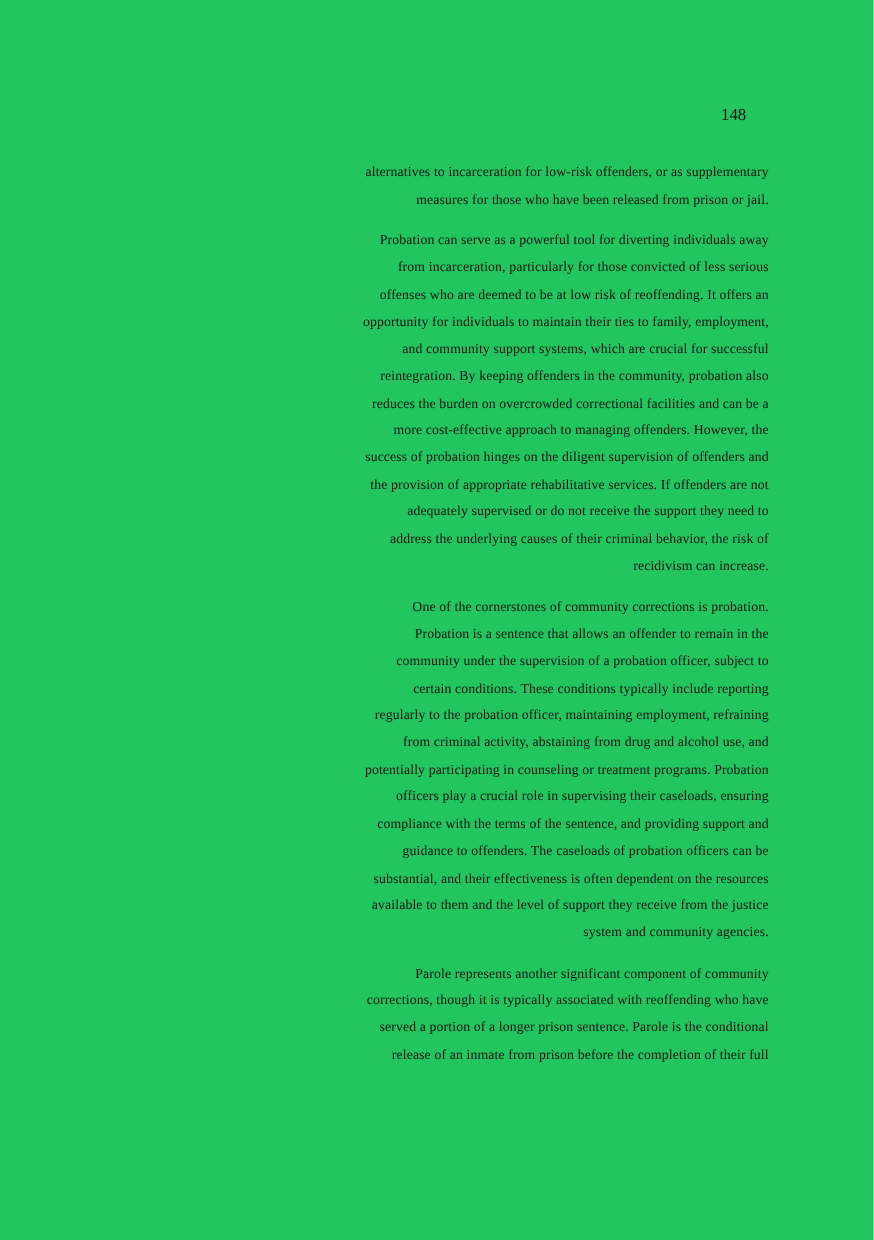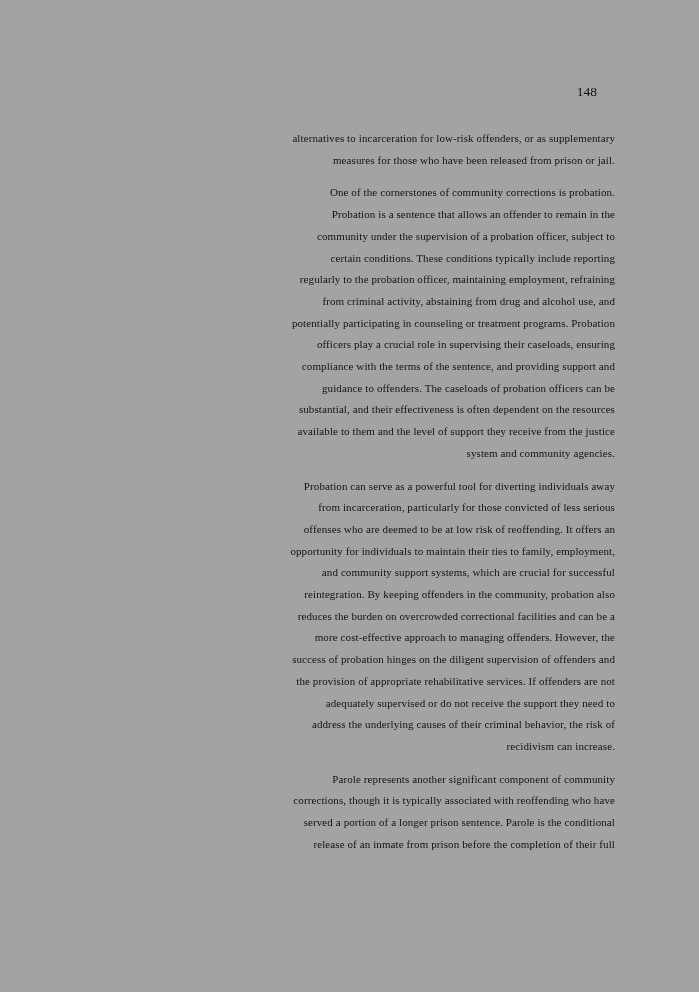--- a/index.html
+++ b/index.html
@@ -4,21 +4,21 @@
 <style>
   html, body {
     margin: 0;
     padding: 0;
     background: #ffffff;
   }
   .page {
     position: relative;
     width: 699px;
     height: 992px;
-    background: #a3a3a3;
+    background: #22c55e;
     overflow: hidden;
     font-family: "Liberation Serif", "DejaVu Serif", serif;
     color: #121212;
   }
   .page-number {
     position: absolute;
     top: 84px;
     right: 102px;
     font-size: 13.5px;
     line-height: 15px;
@@ -42,44 +42,44 @@
 </style>
 </head>
 <body>
 
 <div class="page">
   <div class="page-number">148</div>
 
   <div class="body-text">
     <p>alternatives to incarceration for low-risk offenders, or as supplementary
 measures for those who have been released from prison or jail.</p>
+    <p>Probation can serve as a powerful tool for diverting individuals away
+from incarceration, particularly for those convicted of less serious
+offenses who are deemed to be at low risk of reoffending. It offers an
+opportunity for individuals to maintain their ties to family, employment,
+and community support systems, which are crucial for successful
+reintegration. By keeping offenders in the community, probation also
+reduces the burden on overcrowded correctional facilities and can be a
+more cost-effective approach to managing offenders. However, the
+success of probation hinges on the diligent supervision of offenders and
+the provision of appropriate rehabilitative services. If offenders are not
+adequately supervised or do not receive the support they need to
+address the underlying causes of their criminal behavior, the risk of
+recidivism can increase.</p>
     <p>One of the cornerstones of community corrections is probation.
 Probation is a sentence that allows an offender to remain in the
 community under the supervision of a probation officer, subject to
 certain conditions. These conditions typically include reporting
 regularly to the probation officer, maintaining employment, refraining
 from criminal activity, abstaining from drug and alcohol use, and
 potentially participating in counseling or treatment programs. Probation
 officers play a crucial role in supervising their caseloads, ensuring
 compliance with the terms of the sentence, and providing support and
 guidance to offenders. The caseloads of probation officers can be
 substantial, and their effectiveness is often dependent on the resources
 available to them and the level of support they receive from the justice
 system and community agencies.</p>
-    <p>Probation can serve as a powerful tool for diverting individuals away
-from incarceration, particularly for those convicted of less serious
-offenses who are deemed to be at low risk of reoffending. It offers an
-opportunity for individuals to maintain their ties to family, employment,
-and community support systems, which are crucial for successful
-reintegration. By keeping offenders in the community, probation also
-reduces the burden on overcrowded correctional facilities and can be a
-more cost-effective approach to managing offenders. However, the
-success of probation hinges on the diligent supervision of offenders and
-the provision of appropriate rehabilitative services. If offenders are not
-adequately supervised or do not receive the support they need to
-address the underlying causes of their criminal behavior, the risk of
-recidivism can increase.</p>
     <p>Parole represents another significant component of community
 corrections, though it is typically associated with reoffending who have
 served a portion of a longer prison sentence. Parole is the conditional
 release of an inmate from prison before the completion of their full</p>
   </div>
 </div>
 
 </body></html>

